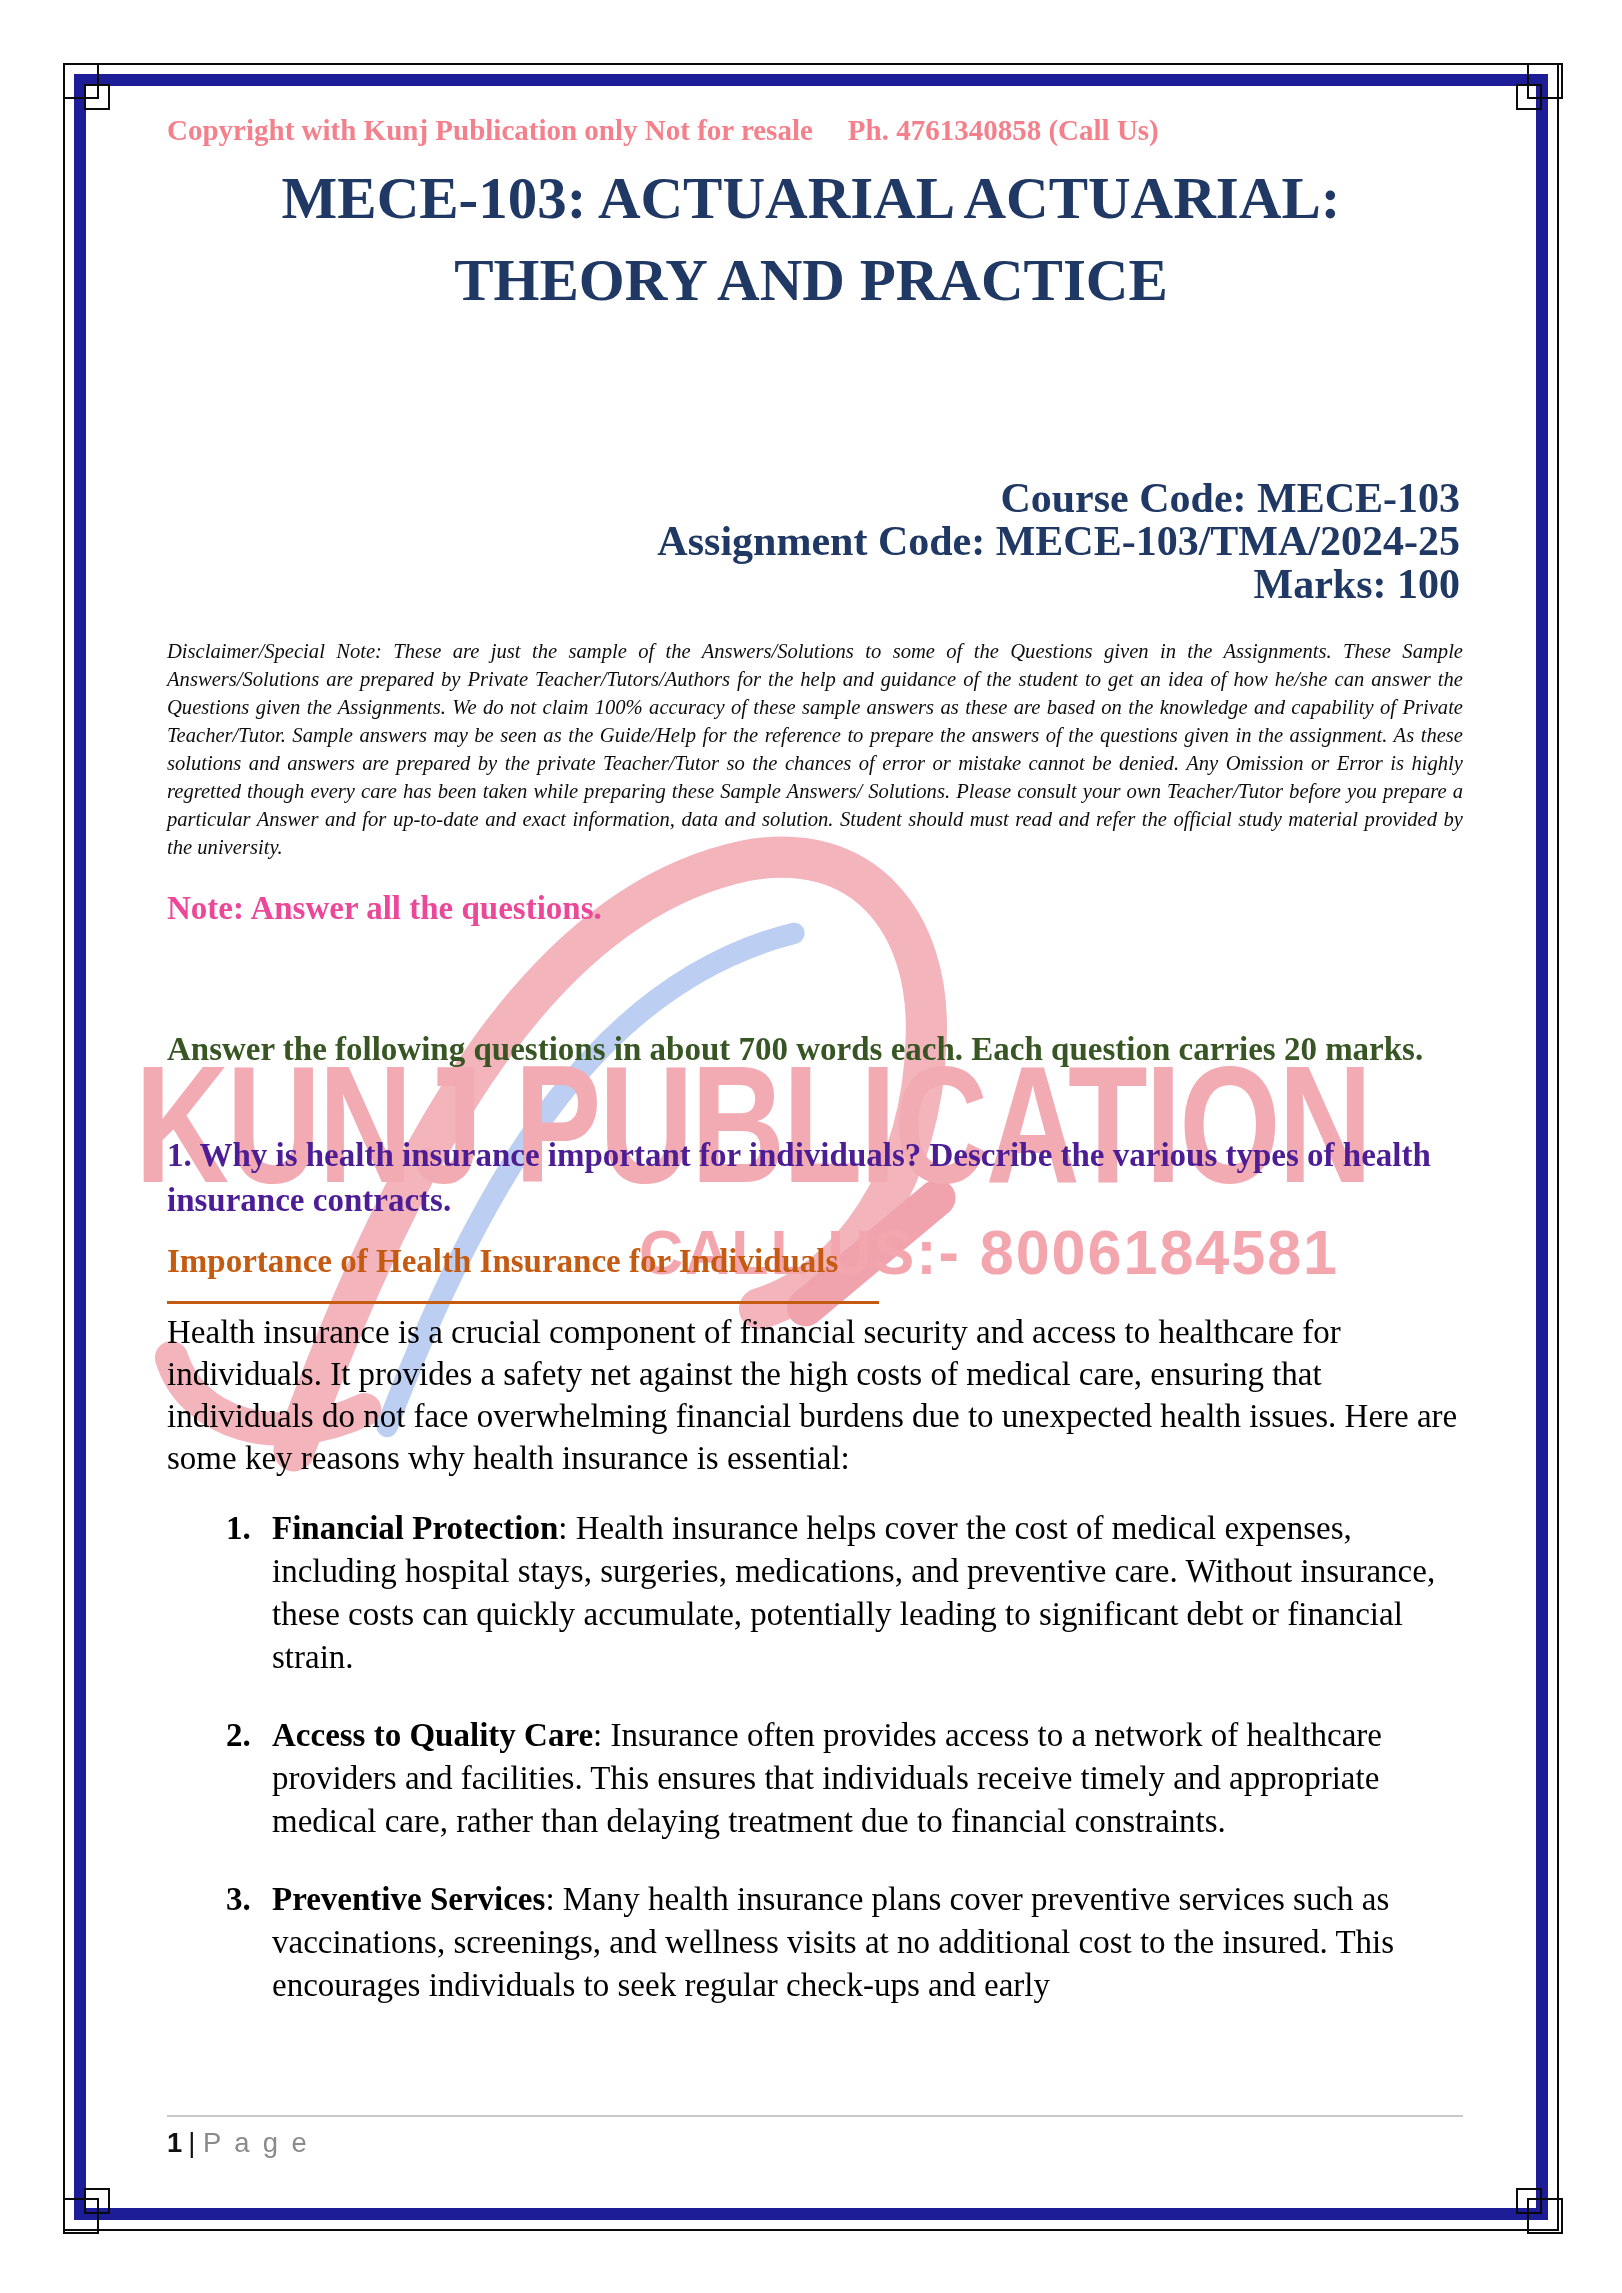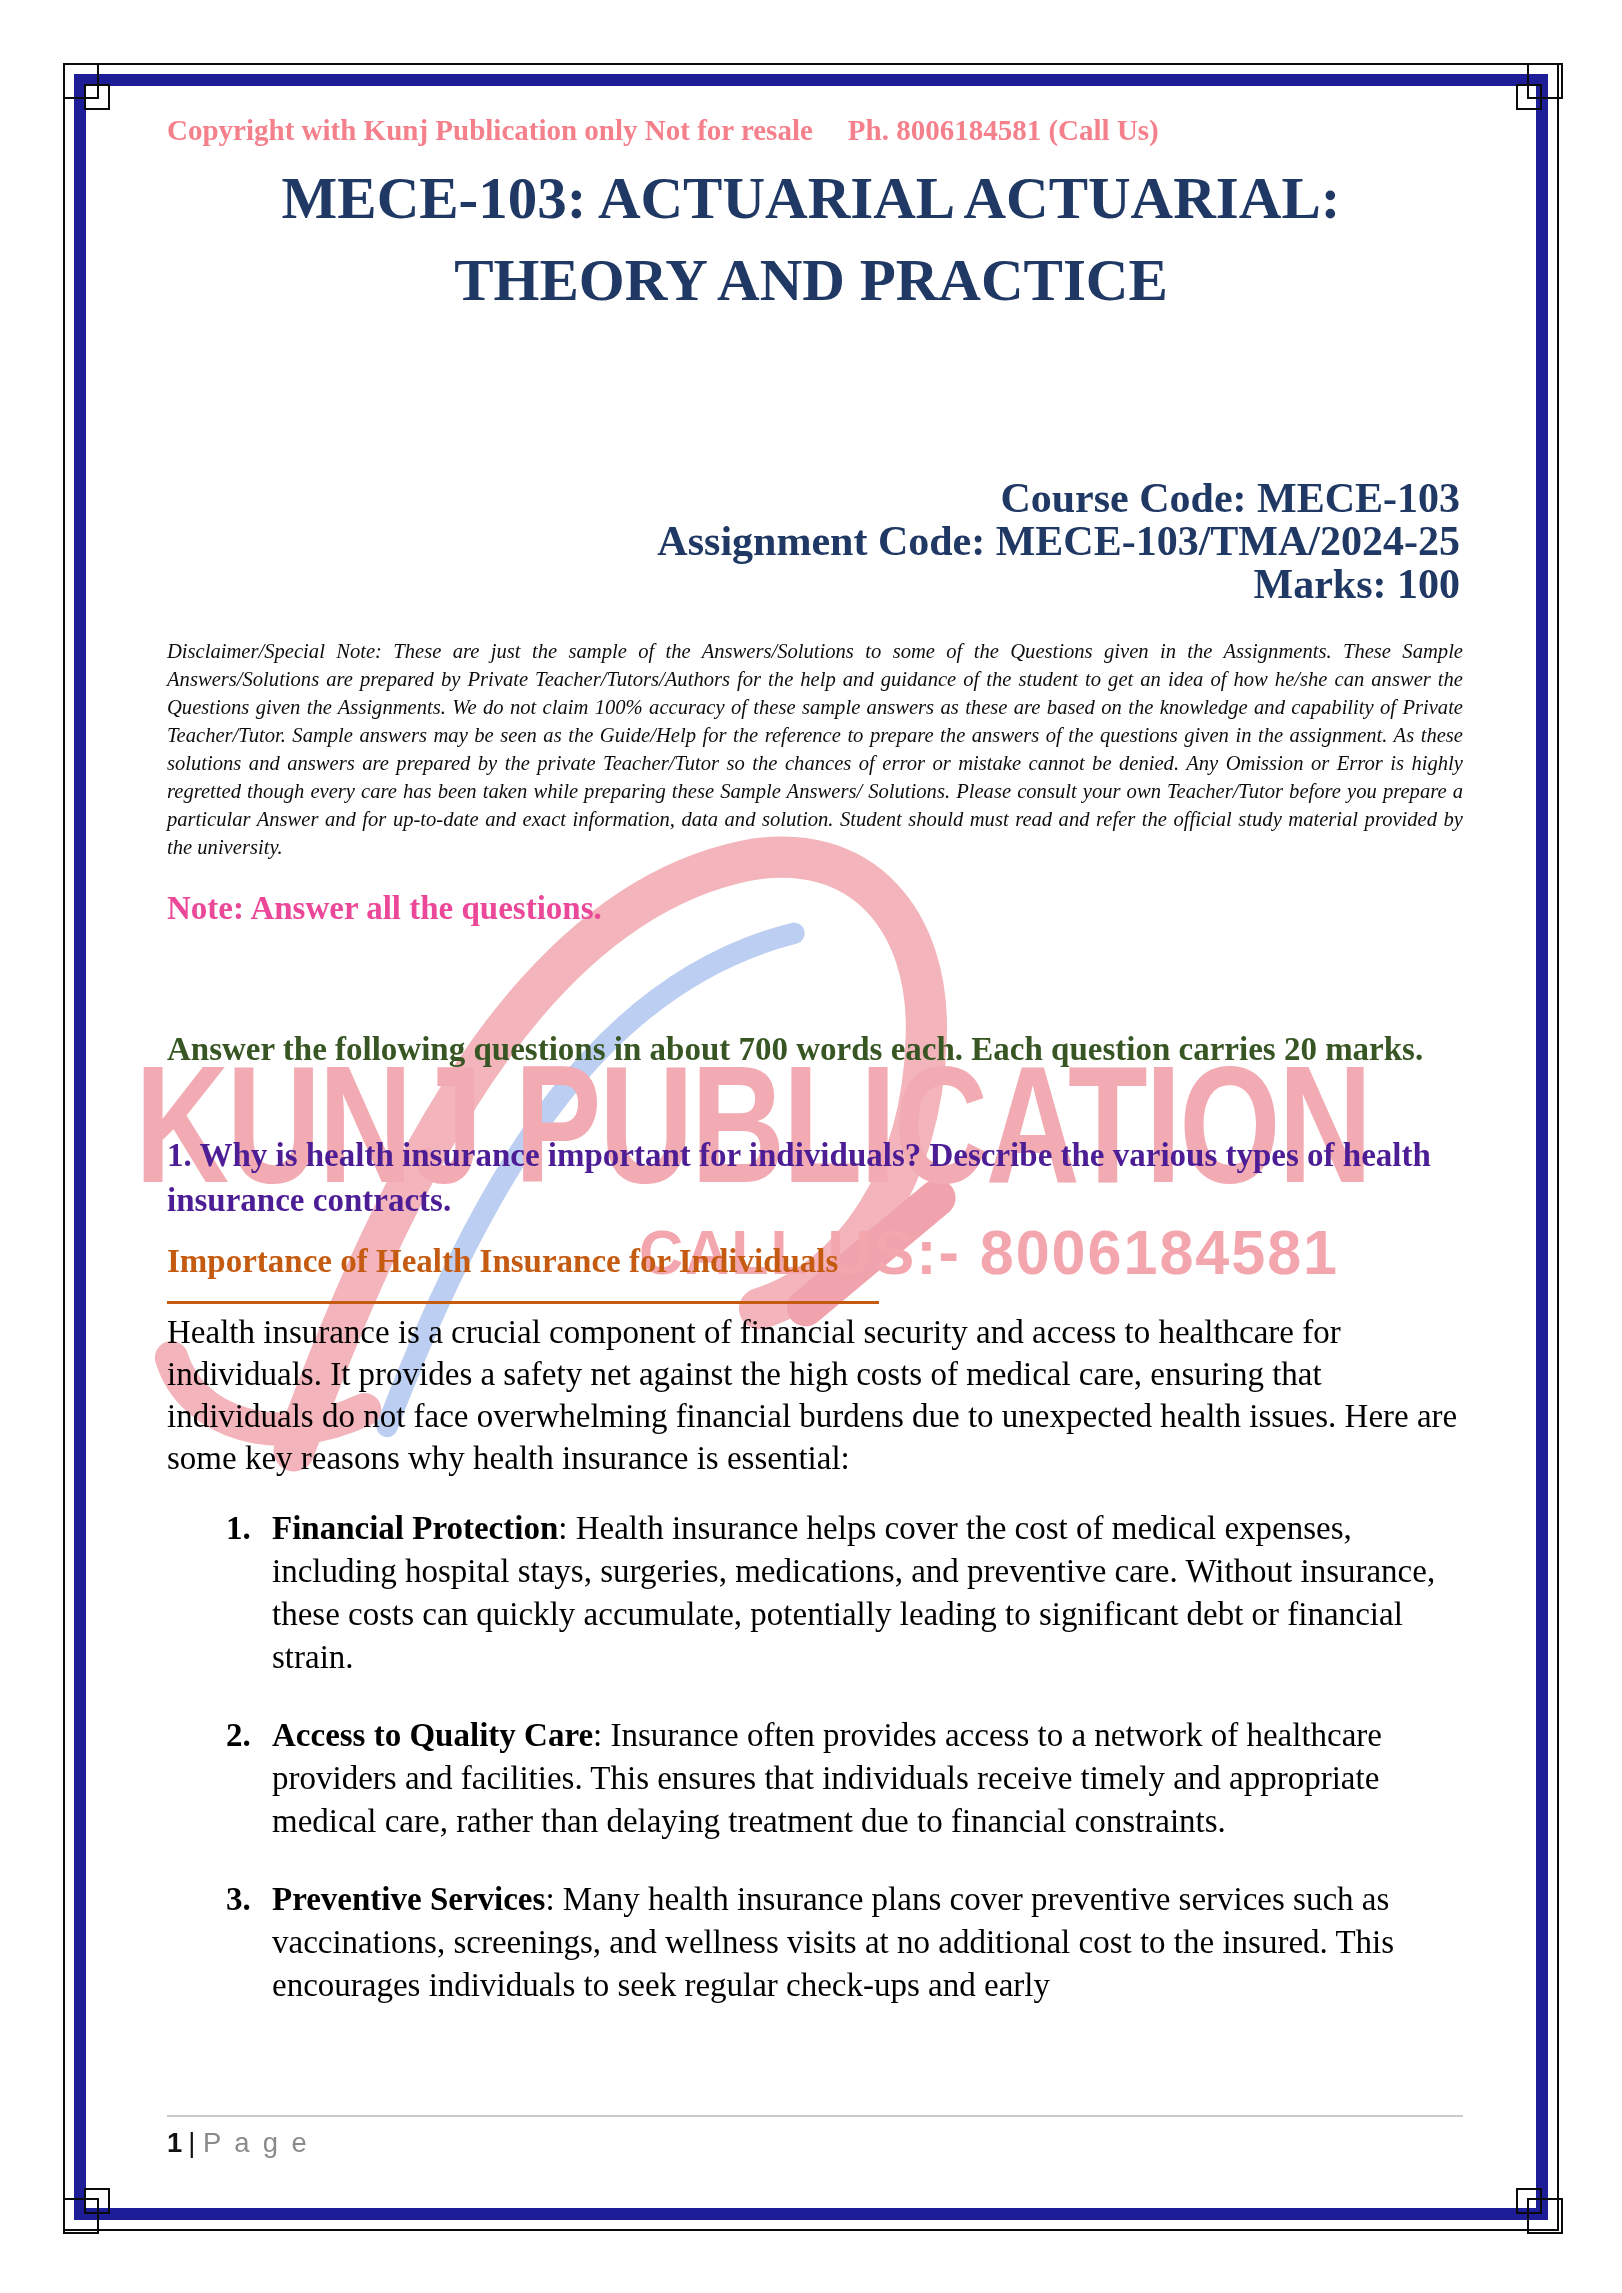--- a/index.html
+++ b/index.html
@@ -72,21 +72,21 @@
   <div class="sq sqA" style="left:63px;top:63px;"></div>
   <div class="sq sqB" style="left:84px;top:84px;"></div>
   <div class="sq sqA" style="left:1527px;top:63px;"></div>
   <div class="sq sqB" style="left:1516px;top:84px;"></div>
   <div class="sq sqA" style="left:63px;top:2198px;"></div>
   <div class="sq sqB" style="left:84px;top:2188px;"></div>
   <div class="sq sqA" style="left:1527px;top:2198px;"></div>
   <div class="sq sqB" style="left:1516px;top:2188px;"></div>
 
   <div class="abs hdr">
-    <span>Copyright with Kunj Publication only Not for resale</span><span class="phone">Ph. 8006184581 (Call Us)</span>
+    <span>Copyright with Kunj Publication only Not for resale</span><span class="phone">Ph. 4761340858 (Call Us)</span>
   </div>
 
   <div class="abs title">
     <div>MECE-103: ACTUARIAL ACTUARIAL:</div>
     <div>THEORY AND PRACTICE</div>
   </div>
 
   <div class="abs meta">
     <div>Course Code: MECE-103</div>
     <div>Assignment Code: MECE-103/TMA/2024-25</div>

